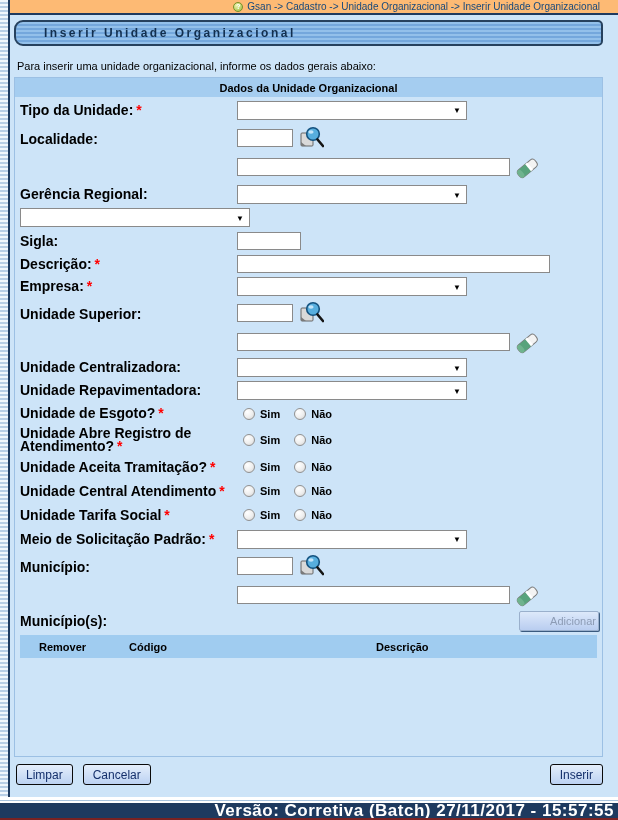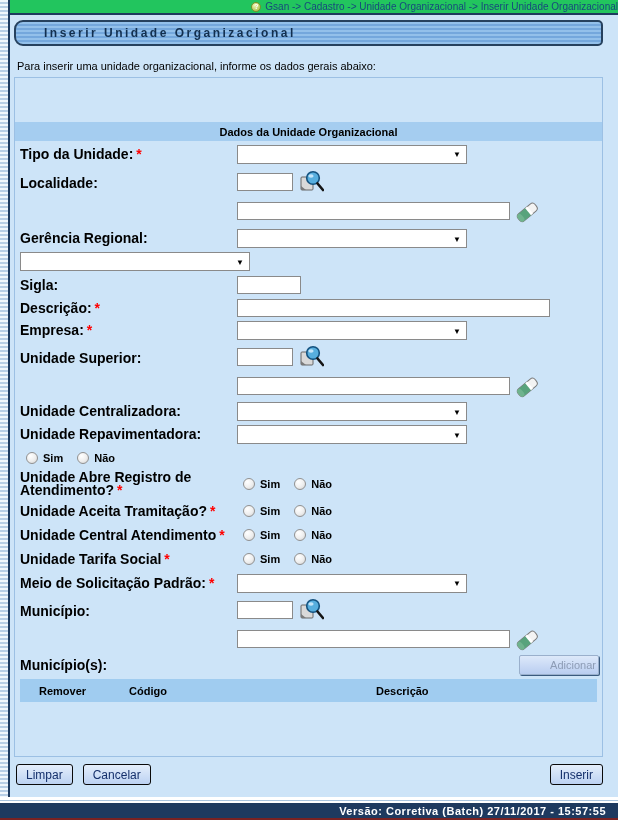--- a/index.html
+++ b/index.html
@@ -5,42 +5,42 @@
   * { margin:0; padding:0; box-sizing:border-box; }
   html,body { width:618px; height:820px; }
   body { font-family:"Liberation Sans","DejaVu Sans",sans-serif; background:#ffffff; position:relative; overflow:hidden; }
 
   
   .left-rail { position:absolute; left:0; top:0; width:8px; height:797px;
     background:repeating-linear-gradient(to bottom,#f2f7fc 0 2px,#b9cfe6 2px 4px); }
   .left-divider { position:absolute; left:8px; top:0; width:2px; height:797px; background:#1e3a5f; }
 
   
-  .topbar { position:absolute; left:10px; top:0; width:608px; height:13px; background:#22c55e;
-    display:flex; align-items:center; justify-content:flex-end; gap:4px; padding-right:0; }
+  .topbar { position:absolute; left:10px; top:0; width:608px; height:13px; background:#fdba74;
+    display:flex; align-items:center; justify-content:flex-end; gap:4px; padding-right:18px; }
   .topbar .crumb { font-size:10px; color:#17497c; white-space:nowrap; }
   .help-icon { width:10px; height:10px; border-radius:50%; flex:0 0 auto;
     background:radial-gradient(circle at 35% 30%,#eef5b0,#9ab83a); border:1px solid #7a8f2a;
     color:#fff; font-size:7px; font-weight:bold; line-height:8px; text-align:center; }
   .topline { position:absolute; left:8px; top:13px; width:610px; height:2px; background:#1e3a5f; }
 
   
   .content { position:absolute; left:10px; top:15px; width:608px; height:782px; background:#cde4f8; }
 
   .title-bar { margin:5px 15px 0 4px; height:26px; border:2px solid #26415e;
     border-radius:9px 5px 5px 9px;
     background:repeating-linear-gradient(to bottom,#93c0ea 0 2px,#74a7dc 2px 4px);
     color:#122f4f; font-size:12px; font-weight:bold; letter-spacing:2.5px;
     line-height:22px; padding-left:28px; }
 
   .instruction { margin:14px 0 0 7px; font-size:11px; color:#000; }
 
   .form-panel { margin:5px 15px 0 4px; height:680px; border:1px solid #9cc0e4; overflow:hidden; background:#cde4f8; }
   .section-header { background:#a5cdf0; text-align:center; font-size:11px; font-weight:bold; color:#000;
-    padding:4px 0 3px 0;margin-top:44px; }
+    padding:4px 0 3px 0; }
 
   .row { display:flex; align-items:center; padding-left:5px; height:23px; }
   .row.stacked { align-items:flex-start; }
   .row.stacked .lbl { padding-top:10px; }
   .r26{height:26px} .r22{height:22px} .r24{height:24px} .r30{height:30px} .r58{height:58px} .r60{height:60px}
   .lbl { width:217px; flex:0 0 217px; font-size:14px; font-weight:bold; color:#000; line-height:13px; }
   .star { color:#ff0000; margin-left:3px; font-weight:bold; }
 
   .sel-wrap { position:relative; display:inline-block; }
   select.fld { appearance:none; -webkit-appearance:none; width:230px; height:19px;
@@ -77,22 +77,22 @@
 
   .actions { display:flex; gap:10px; margin:7px 15px 0 6px; }
   .btn { font-size:12px; color:#15306b; height:21px; padding:0 9px;
     background:linear-gradient(#e4eefb,#bcd2f2); border:1px solid #0a0a0a; border-radius:3px; cursor:pointer; }
   .btn-insert { margin-left:auto; }
 
   
   .footer-gap { position:absolute; left:0; top:797px; width:618px; height:6px; background:#ffffff; }
   .footer-gapline { position:absolute; left:0; top:800px; width:618px; height:1px; background:#a9c4de; }
   .footer-bar { position:absolute; left:0; top:803px; width:618px; height:15px; background:#1e3a5f;
-    color:#ffffff; font-size:11px; font-weight:bold; letter-spacing:0.5px;
-    display:flex; align-items:center; justify-content:flex-end; padding-right:12px; }
+    color:#ffffff; font-size:17px; font-weight:bold; letter-spacing:0.5px;
+    display:flex; align-items:center; justify-content:flex-end; padding-right:4px; }
   .footer-red { position:absolute; left:0; top:818px; width:618px; height:2px; background:#7a2222; }
 </style>
 </head>
 <body>
 
 <svg width="0" height="0" style="position:absolute">
   <defs>
     <g id="magnifier">
       <rect x="3" y="8" width="12" height="13" rx="1" fill="#d9d9d9" stroke="#666" stroke-width="1"></rect>
       <path d="M3 17 L8 21 L3 21 Z" fill="#7a7a7a"></path>
@@ -200,20 +200,21 @@
       <div class="lbl"><span>Unidade Centralizadora:</span></div>
       <span class="sel-wrap"><select class="fld"></select><span class="sel-arrow">▼</span></span>
     </div>
 
     <div class="row">
       <div class="lbl"><span>Unidade Repavimentadora:</span></div>
       <span class="sel-wrap"><select class="fld"></select><span class="sel-arrow">▼</span></span>
     </div>
 
     <div class="row">
+      <div class="lbl"><span>Unidade de Esgoto?</span><span class="star">*</span></div>
       <div class="radios">
         <input type="radio" name="esgoto" style="">
           <span class="radio-lbl">Sim</span>
         <input type="radio" name="esgoto" style="">
           <span class="radio-lbl">Não</span>
       </div>
     </div>
 
     <div class="row r30">
       <div class="lbl"><span>Unidade Abre Registro de Atendimento?</span><span class="star">*</span></div>

